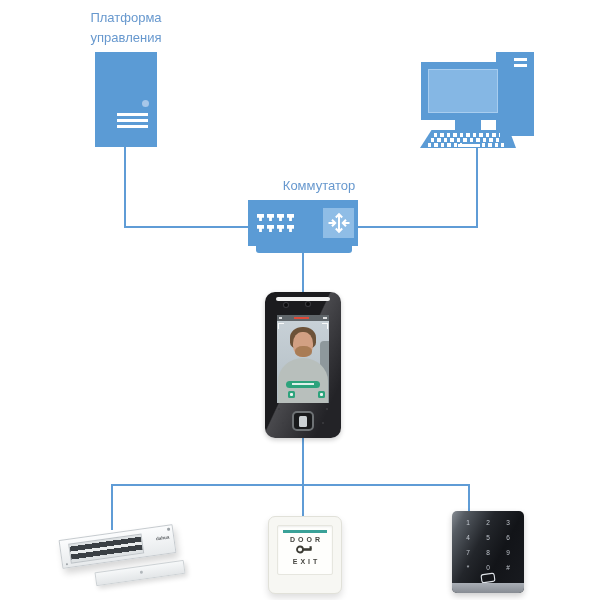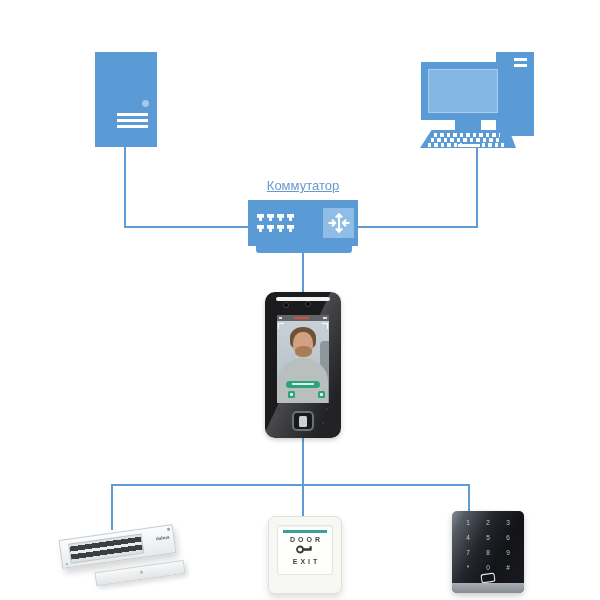--- a/index.html
+++ b/index.html
@@ -112,21 +112,22 @@
   <div class="line" style="left:124px;top:226px;width:126px;height:2px;"></div>
   <div class="line" style="left:476px;top:146px;width:2px;height:82px;"></div>
   <div class="line" style="left:357px;top:226px;width:121px;height:2px;"></div>
   <div class="line" style="left:302px;top:251px;width:2px;height:42px;"></div>
   <div class="line" style="left:302px;top:437px;width:2px;height:49px;"></div>
   <div class="line" style="left:111px;top:484px;width:359px;height:2px;"></div>
   <div class="line" style="left:111px;top:484px;width:2px;height:46px;"></div>
   <div class="line" style="left:302px;top:484px;width:2px;height:34px;"></div>
   <div class="line" style="left:468px;top:484px;width:2px;height:29px;"></div>
 
-  <div class="node-label" style="left:253px;top:176px;width:100px;text-decoration:underline;">Коммутатор</div>
+  <div class="node-label" style="left:71px;top:8px;width:110px;">Платформа управления</div>
+  <div class="node-label" style="left:269px;top:176px;width:100px;">Коммутатор</div>
 
   <div class="server">
     <div class="led"></div>
     <div class="vent" style="top:61px;"></div>
     <div class="vent" style="top:67px;"></div>
     <div class="vent" style="top:73px;"></div>
   </div>
 
   <div class="tower">
     <div class="dash" style="top:6px;"></div>

